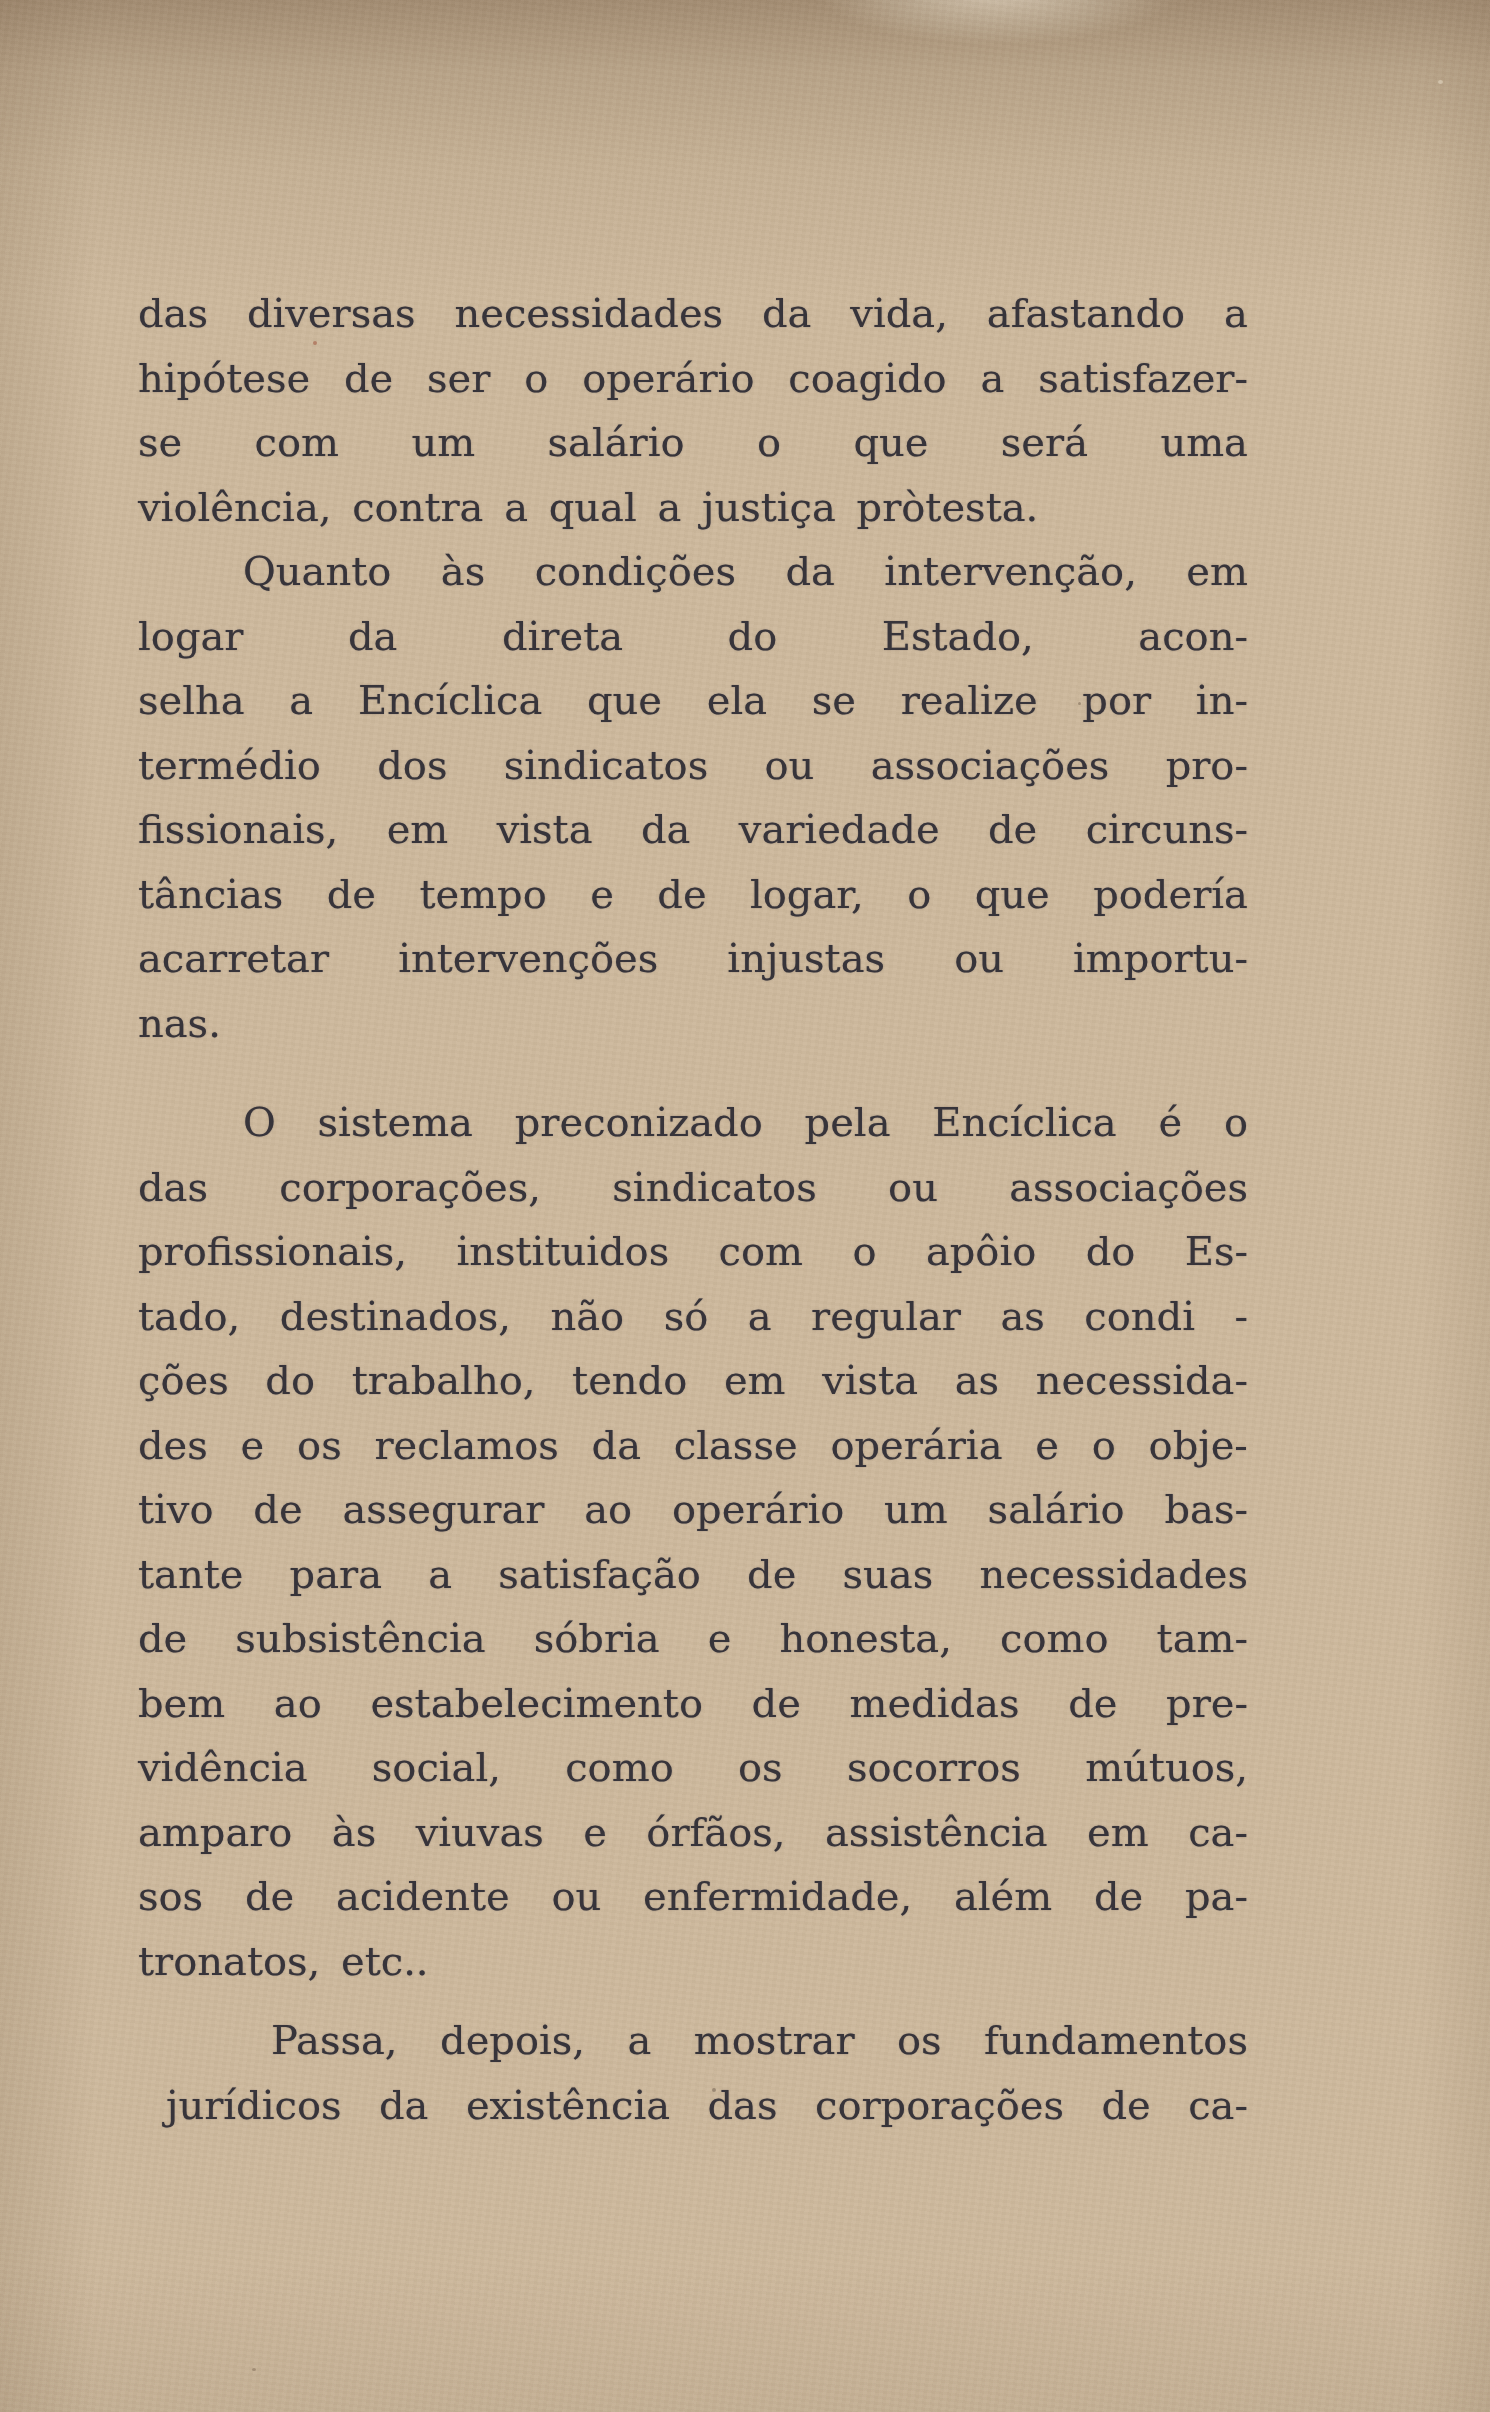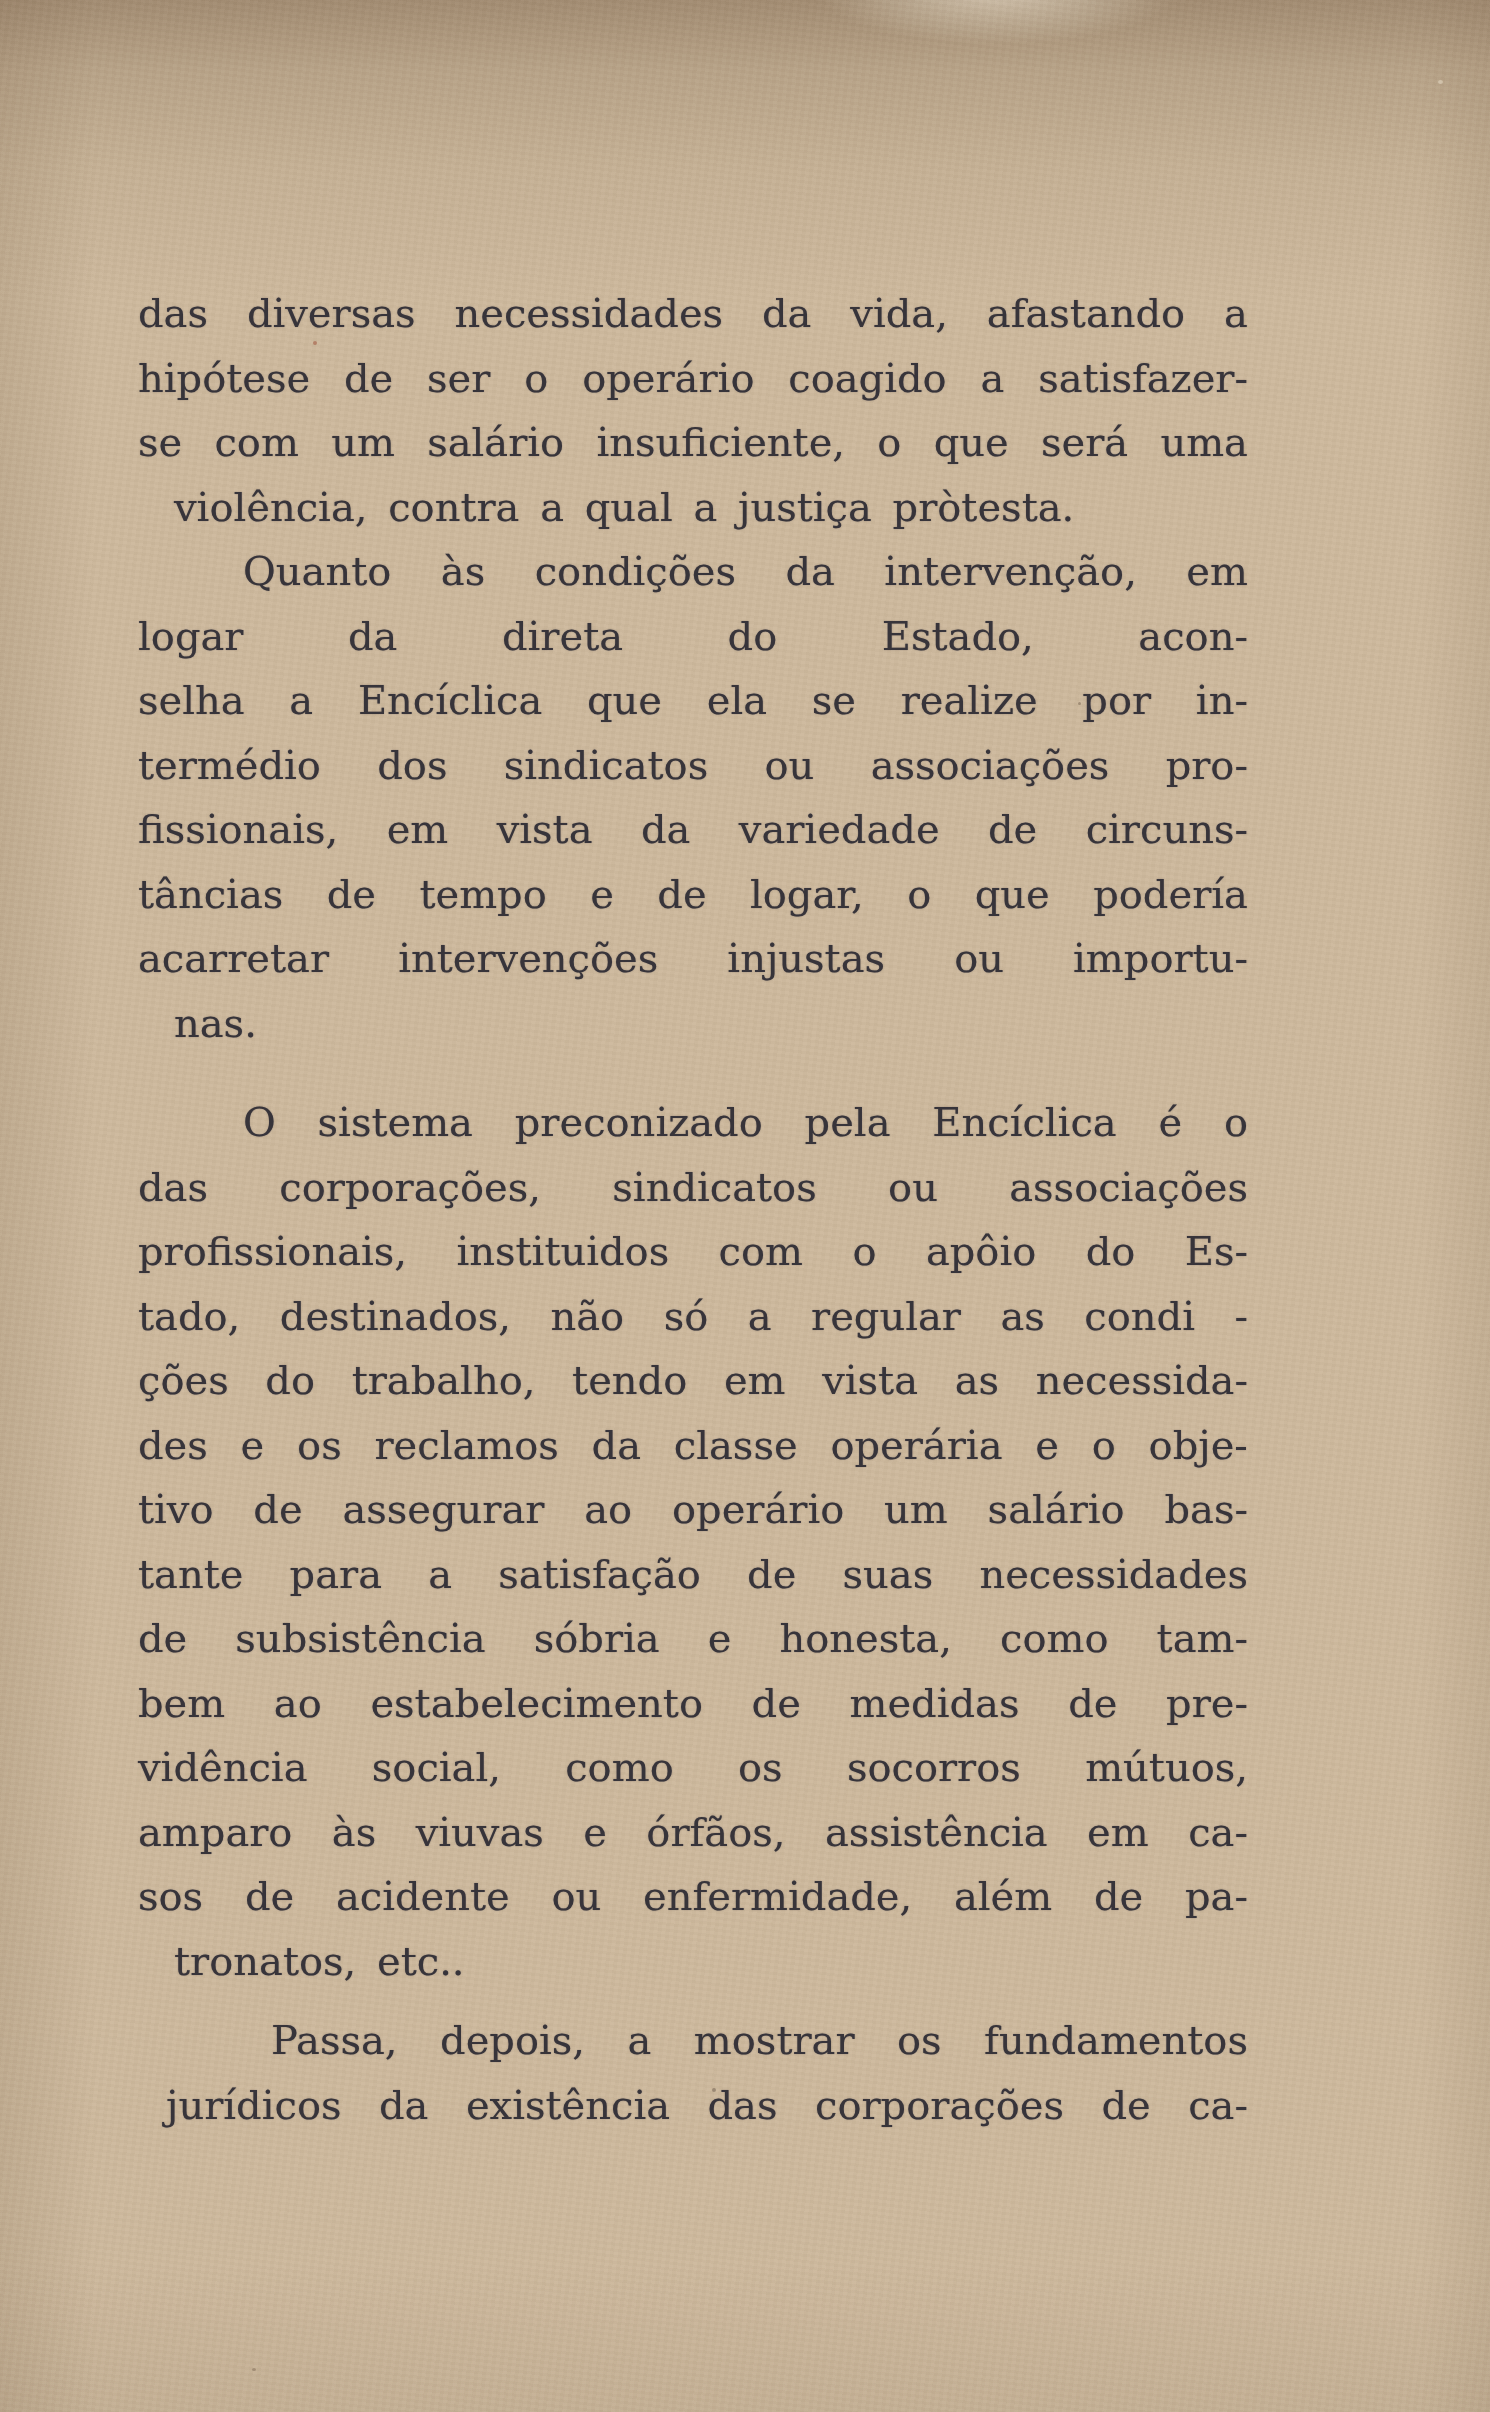--- a/index.html
+++ b/index.html
@@ -30,21 +30,21 @@
   .text{
     position:absolute;
     left:138px;top:281px;width:1110px;
     font-size:40px;line-height:64.5px;
     color:#37343a;
     text-shadow:0 0 1.2px rgba(55,50,58,0.55);
   }
   .line{height:64.5px;white-space:pre;gap:23px;}
   .line.j{display:flex;justify-content:space-between;}
   .line.j span{white-space:pre;}
-  .line.nj{word-spacing:8px;margin-left:36px;}
+  .line.nj{word-spacing:8px;}
   .line.ind{padding-left:105px;}
   .para.p3{margin-top:35px;}
   .para.p4{margin-top:15px;margin-left:28px;}
   .footer{
     position:absolute;
     left:138px;width:1110px;top:2208px;
     margin-left:-13px;
     text-align:center;
     font-size:40px;line-height:64px;
     letter-spacing:2px;
@@ -56,21 +56,21 @@
 </head>
 <body>
 
 <div class="page">
   <div class="grain"></div>
 
   <div class="text">
       <div class="para p1">
         <div class="line j"><span>das</span><span>diversas</span><span>necessidades</span><span>da</span><span>vida,</span><span>afastando</span><span>a</span></div>
         <div class="line j"><span>hipótese</span><span>de</span><span>ser</span><span>o</span><span>operário</span><span>coagido</span><span>a</span><span>satisfazer-</span></div>
-        <div class="line j"><span>se</span><span>com</span><span>um</span><span>salário</span><span>insuficiente,</span><span>o</span><span>que</span><span>será</span><span>uma</span></div>
+        <div class="line j"><span>se</span><span>com</span><span>um</span><span>salário</span><span>o</span><span>que</span><span>será</span><span>uma</span></div>
         <div class="line nj">violência, contra a qual a justiça pròtesta.</div>
       </div>
       <div class="para p2">
         <div class="line j ind"><span>Quanto</span><span>às</span><span>condições</span><span>da</span><span>intervenção,</span><span>em</span></div>
         <div class="line j"><span>logar</span><span>da</span><span>direta</span><span>do</span><span>Estado,</span><span>acon-</span></div>
         <div class="line j"><span>selha</span><span>a</span><span>Encíclica</span><span>que</span><span>ela</span><span>se</span><span>realize</span><span>por</span><span>in-</span></div>
         <div class="line j"><span>termédio</span><span>dos</span><span>sindicatos</span><span>ou</span><span>associações</span><span>pro-</span></div>
         <div class="line j"><span>fissionais,</span><span>em</span><span>vista</span><span>da</span><span>variedade</span><span>de</span><span>circuns-</span></div>
         <div class="line j"><span>tâncias</span><span>de</span><span>tempo</span><span>e</span><span>de</span><span>logar,</span><span>o</span><span>que</span><span>podería</span></div>
         <div class="line j"><span>acarretar</span><span>intervenções</span><span>injustas</span><span>ou</span><span>importu-</span></div>

